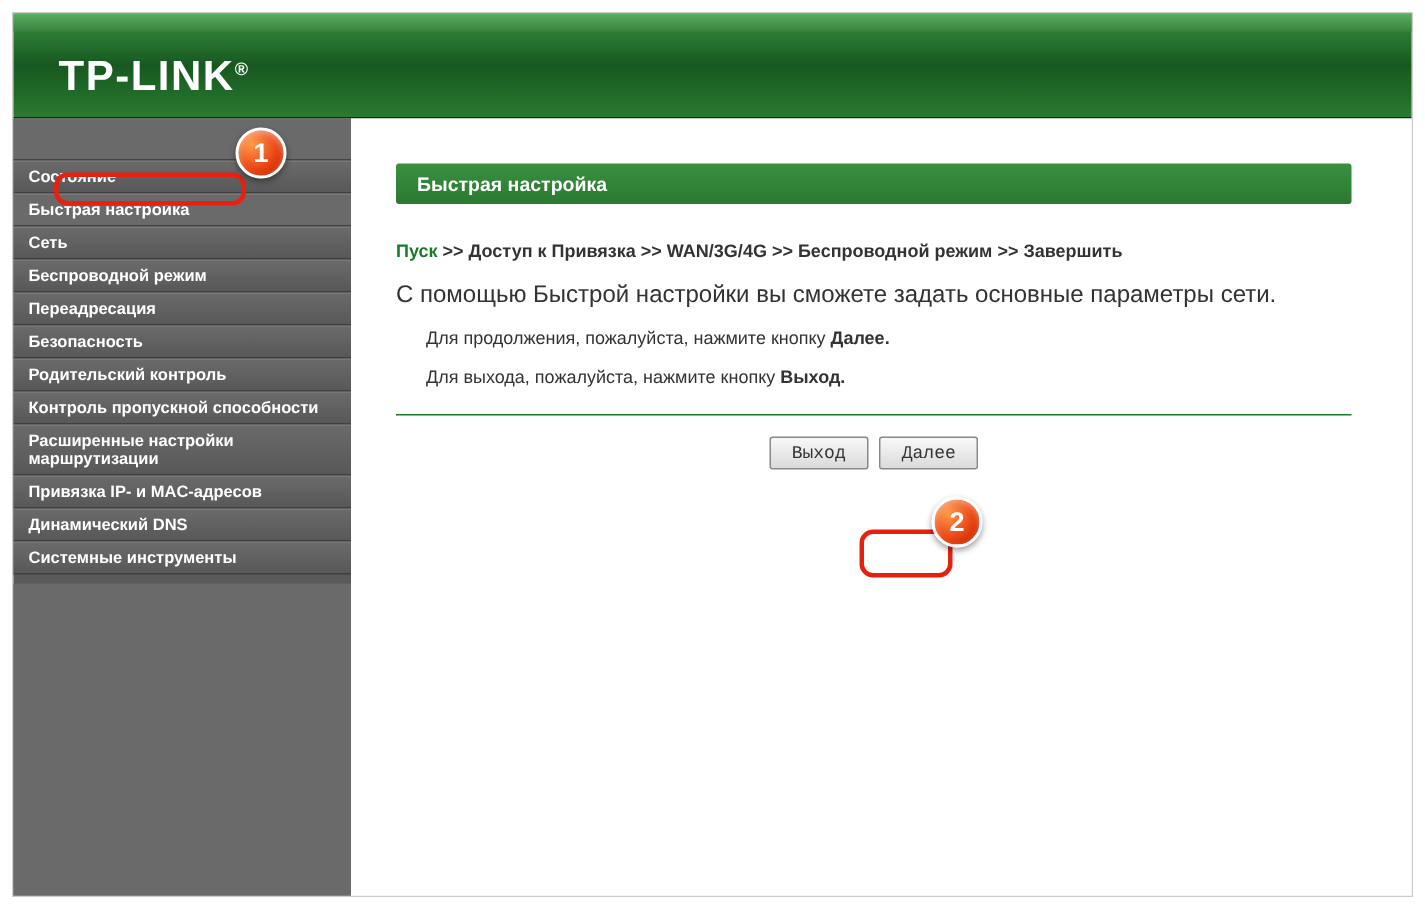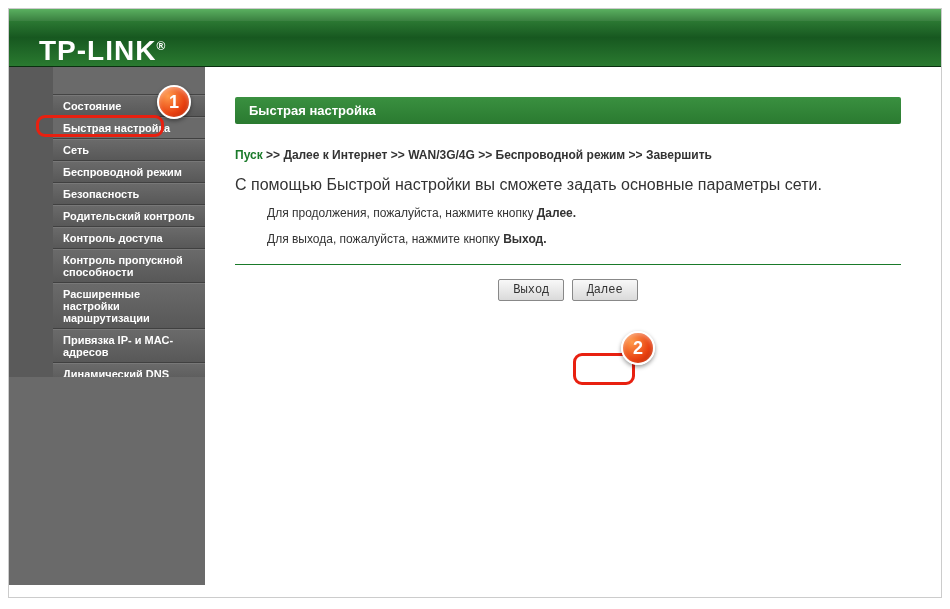--- a/index.html
+++ b/index.html
@@ -12,21 +12,21 @@
       overflow: hidden;
     }
     .outer-wrap {
       border: 1px solid #ccc;
       margin: 8px;
       height: 590px;
       background: #fff;
       position: relative;
     }
     .header {
-      height: 58px;
+      height: 70px;
       background: linear-gradient(to bottom, #1a7a2a 0%, #0f5a1a 50%, #1a7a2a 100%);
       background: linear-gradient(to bottom, #3a9040 0%, #175820 50%, #2a7a30 100%);
       position: relative;
       border-bottom: 1px solid #0a3010;
       text-decoration: underline;
     }
     .header-stripe {
       position: absolute;
       top: 0; left: 0; right: 0;
       height: 12px;
@@ -44,25 +44,24 @@
     }
     .logo-reg {
       font-size: 12px;
       vertical-align: super;
     }
     .content-area {
       display: flex;
       height: calc(100% - 70px);
     }
     .sidebar {
-      width: 196px;
+      width: 225px;
       background: #5a5a5a;
       flex-shrink: 0;
       position: relative;
-      padding-left: 44px;
     }
     .sidebar-spacer {
       height: 28px;
       background: #6a6a6a;
       border-bottom: 1px solid #444;
     }
     .sidebar-item {
       display: block;
       padding: 4px 10px;
       color: #fff;
@@ -117,21 +116,21 @@
       color: #333;
       font-weight: bold;
     }
     .intro-text {
       margin-top: 14px;
       font-size: 16px;
       color: #333;
     }
     .instruction {
       margin-top: 12px;
-      margin-left: 32px;
+      margin-left: 20px;
       font-size: 12px;
       color: #333;
     }
     .instruction b { font-weight: bold; }
     .divider {
       margin-top: 18px;
       border: none;
       border-top: 1px solid #1a7a2a;
     }
     .button-row {
@@ -206,36 +205,36 @@
     </div>
   </div>
 
   <div class="content-area">
     <div class="sidebar">
       <div class="sidebar-spacer"></div>
       <a class="sidebar-item">Состояние</a>
       <a class="sidebar-item active">Быстрая настройка</a>
       <a class="sidebar-item">Сеть</a>
       <a class="sidebar-item">Беспроводной режим</a>
+      <a class="sidebar-item">Переадресация</a>
       <a class="sidebar-item">Безопасность</a>
       <a class="sidebar-item">Родительский контроль</a>
-      <a class="sidebar-item">Контроль доступа</a>
       <a class="sidebar-item">Контроль пропускной способности</a>
       <a class="sidebar-item">Расширенные настройки маршрутизации</a>
       <a class="sidebar-item">Привязка IP- и MAC-адресов</a>
       <a class="sidebar-item">Динамический DNS</a>
       <a class="sidebar-item">Системные инструменты</a>
       <div class="sidebar-bottom"></div>
     </div>
 
     <div class="main">
       <div class="page-title-bar">Быстрая настройка</div>
 
       <div class="breadcrumb">
-        <span class="bc-link">Пуск</span><span class="bc-sep"> &gt;&gt; </span><span class="bc-step">Далее к Интернет</span><span class="bc-sep"> &gt;&gt; </span><span class="bc-step">WAN/3G/4G</span><span class="bc-sep"> &gt;&gt; </span><span class="bc-step">Беспроводной режим</span><span class="bc-sep"> &gt;&gt; </span><span class="bc-step">Завершить</span>
+        <span class="bc-link">Пуск</span><span class="bc-sep"> &gt;&gt; </span><span class="bc-step">Доступ к Привязка</span><span class="bc-sep"> &gt;&gt; </span><span class="bc-step">WAN/3G/4G</span><span class="bc-sep"> &gt;&gt; </span><span class="bc-step">Беспроводной режим</span><span class="bc-sep"> &gt;&gt; </span><span class="bc-step">Завершить</span>
       </div>
 
       <div class="intro-text">С помощью Быстрой настройки вы сможете задать основные параметры сети.</div>
 
       <div class="instruction">
         <span>Для продолжения, пожалуйста, нажмите кнопку  </span><b>Далее.</b>
       </div>
       <div class="instruction">
         <span>Для выхода, пожалуйста, нажмите кнопку  </span><b>Выход.</b>
       </div>

